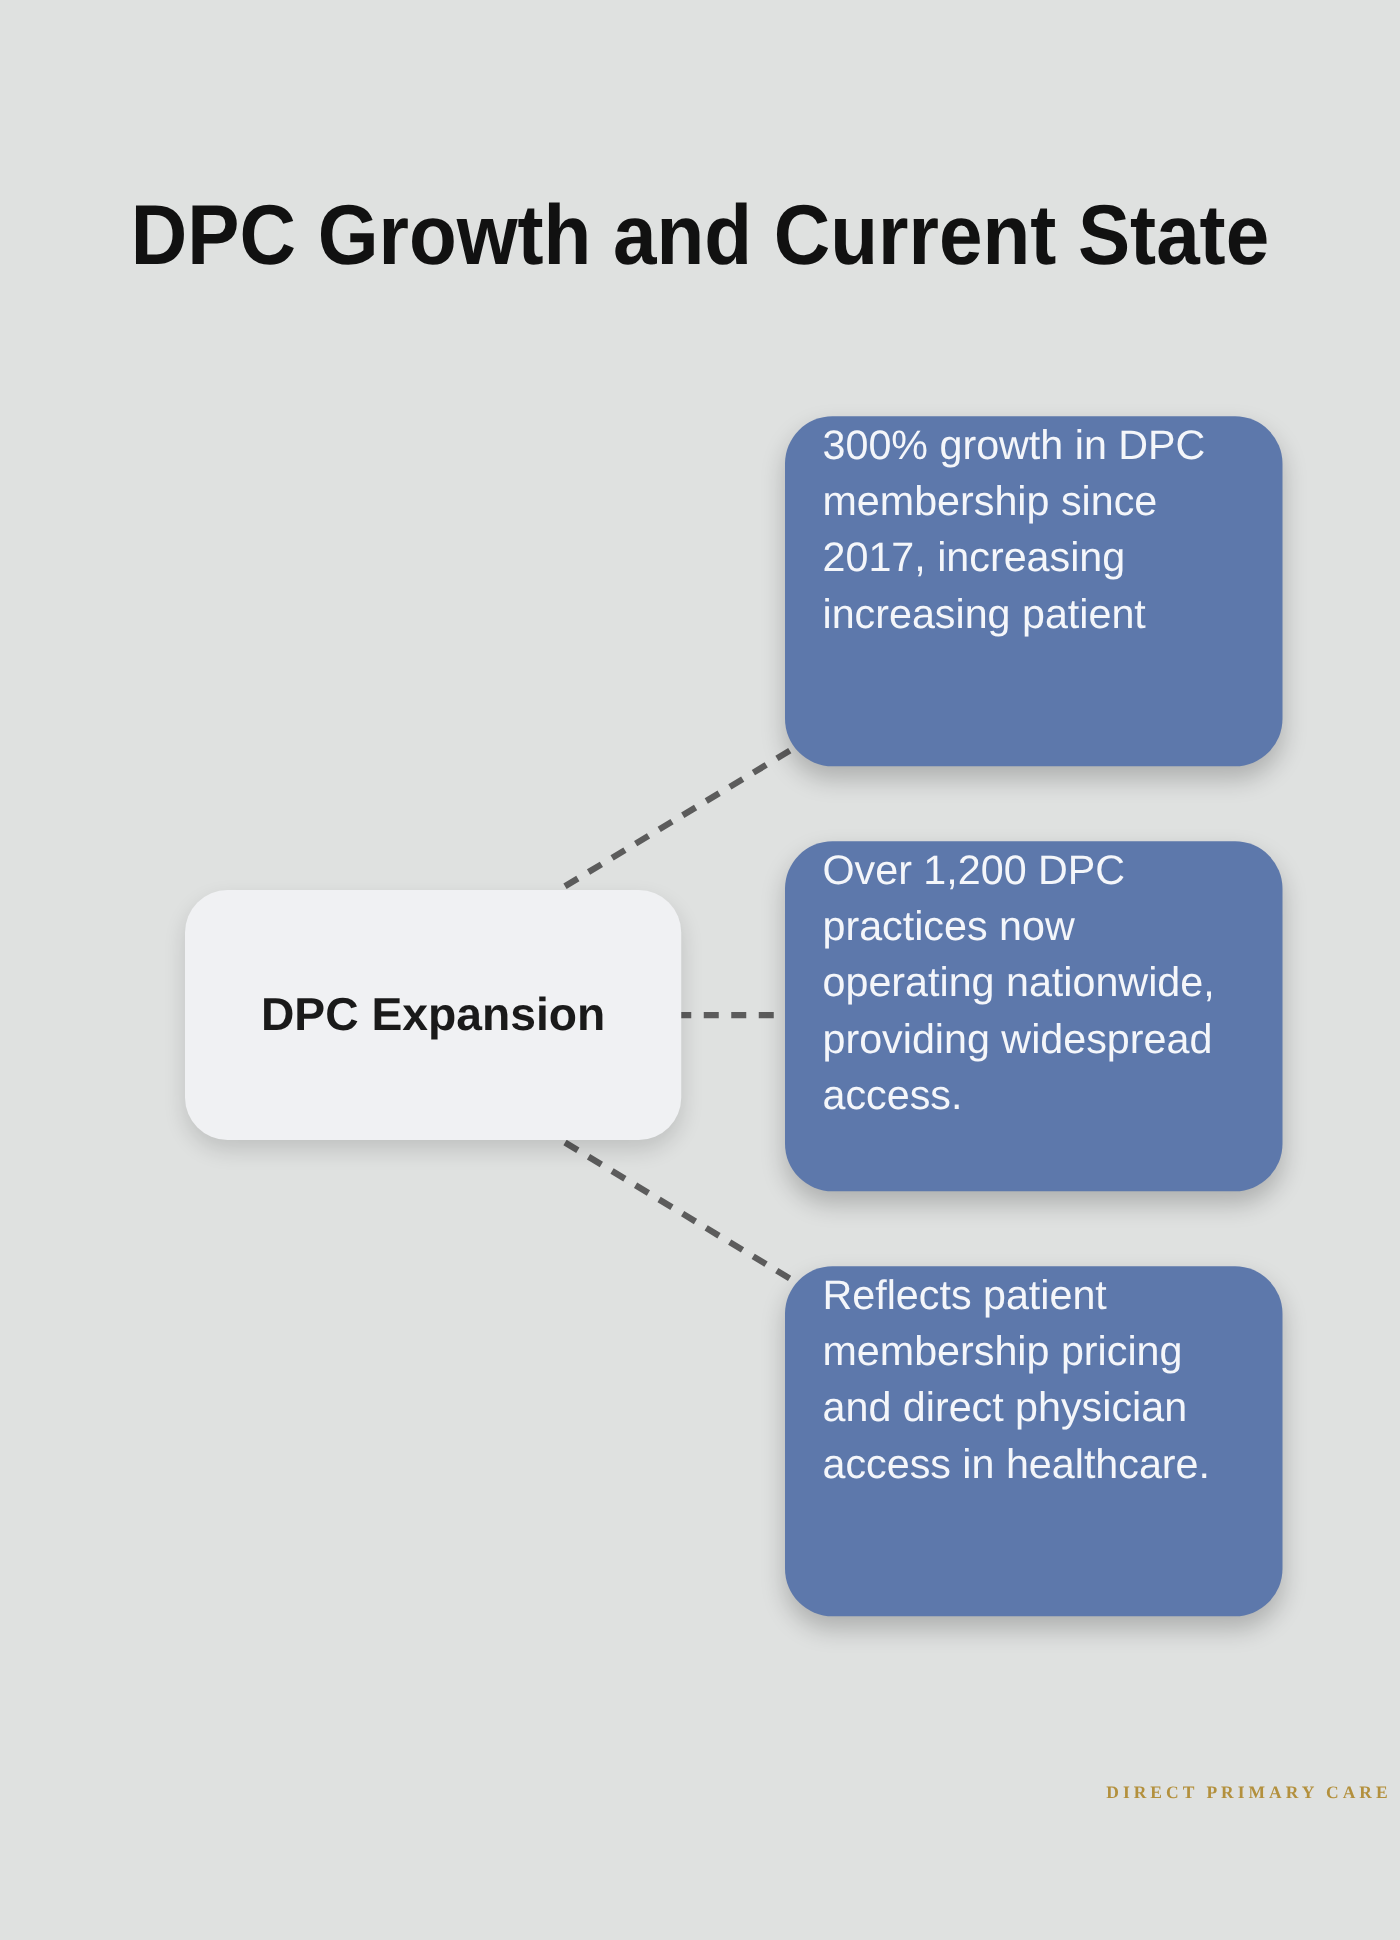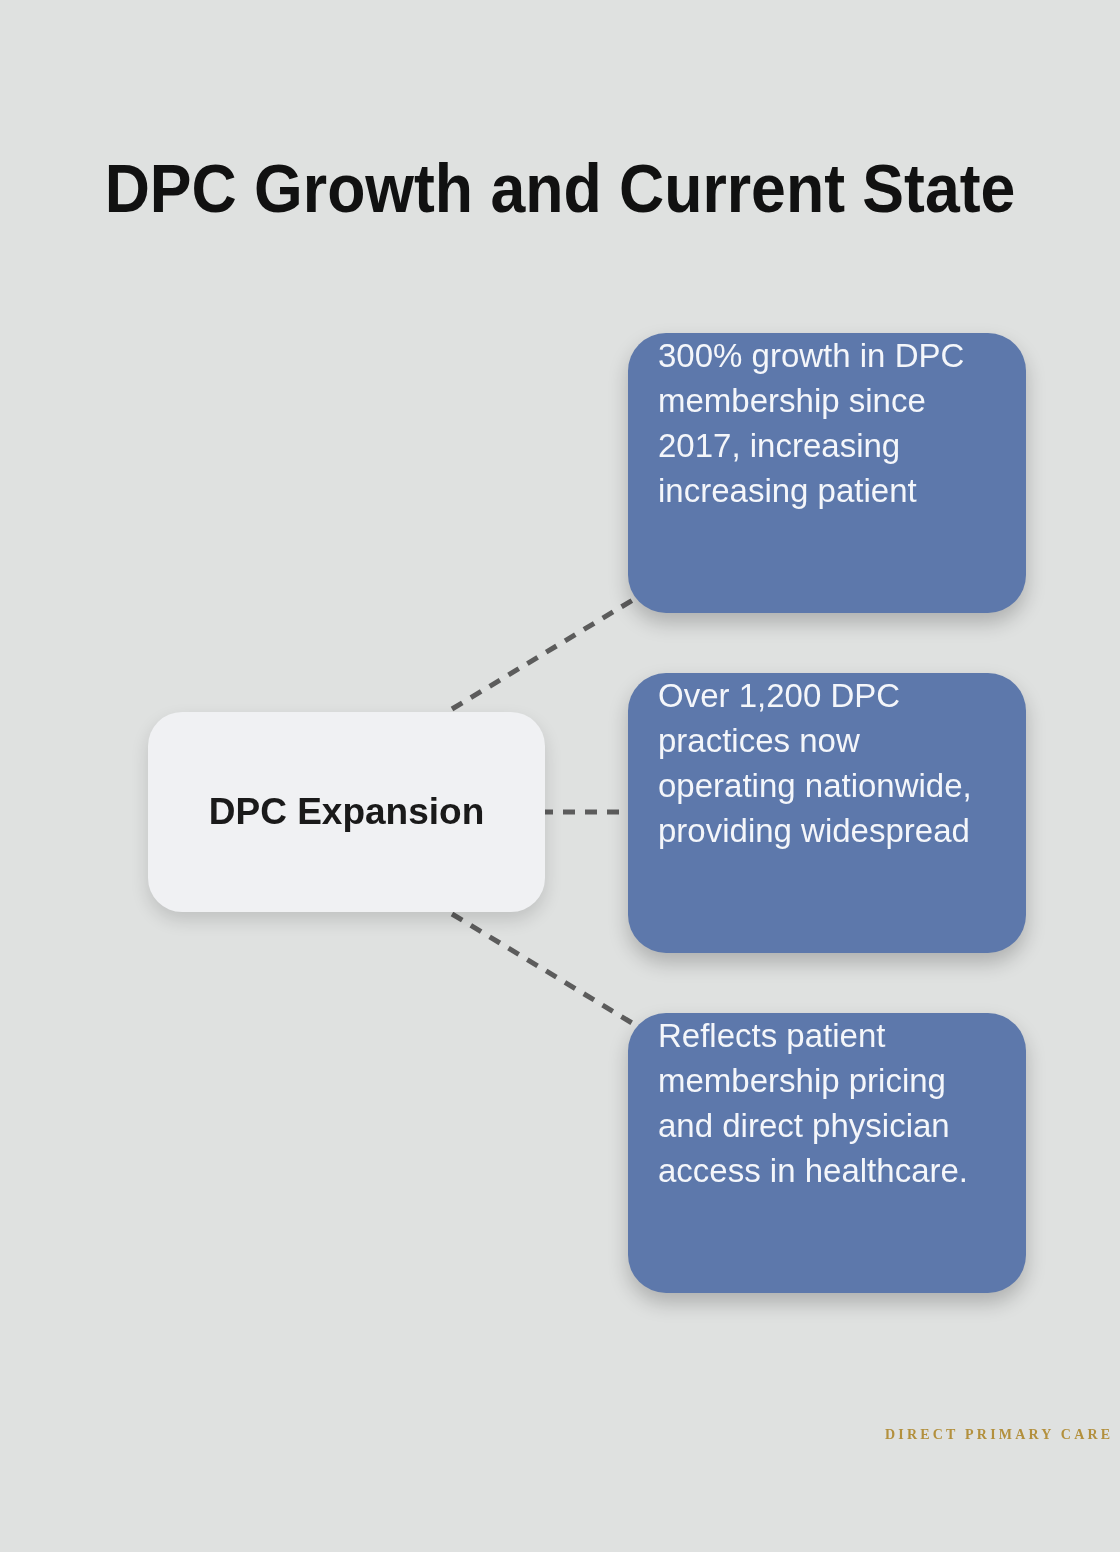--- a/index.html
+++ b/index.html
@@ -146,20 +146,21 @@
     <span class="line">membership since</span>
     <span class="line">2017, increasing</span>
     <span class="line">increasing patient</span>
   </div>
 
   <div class="branch-node" id="branch-1">
     <span class="line">Over 1,200 DPC</span>
     <span class="line">practices now</span>
     <span class="line">operating nationwide,</span>
     <span class="line">providing widespread</span>
+    <span class="line">access.</span>
   </div>
 
   <div class="branch-node" id="branch-2">
     <span class="line">Reflects patient</span>
     <span class="line">membership pricing</span>
     <span class="line">and direct physician</span>
     <span class="line">access in healthcare.</span>
   </div>
 
   <div class="logo">

